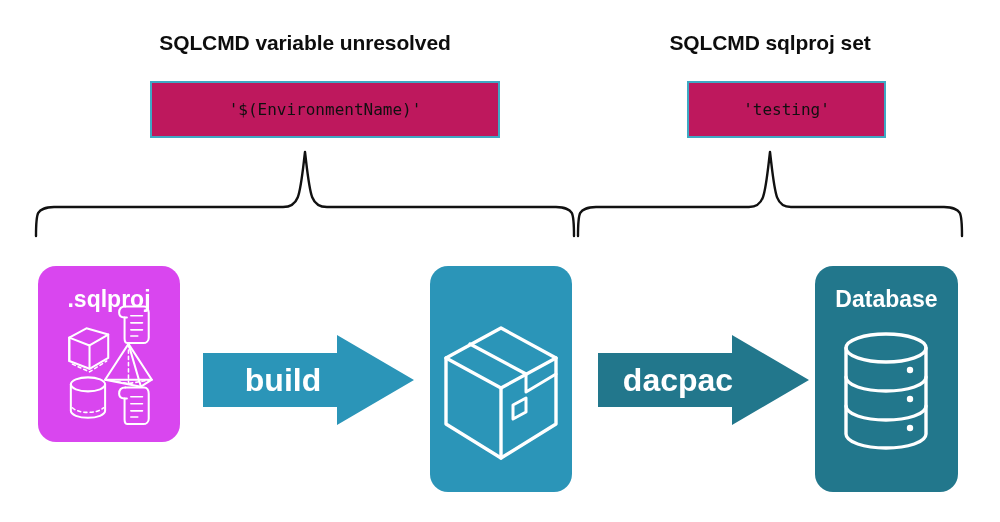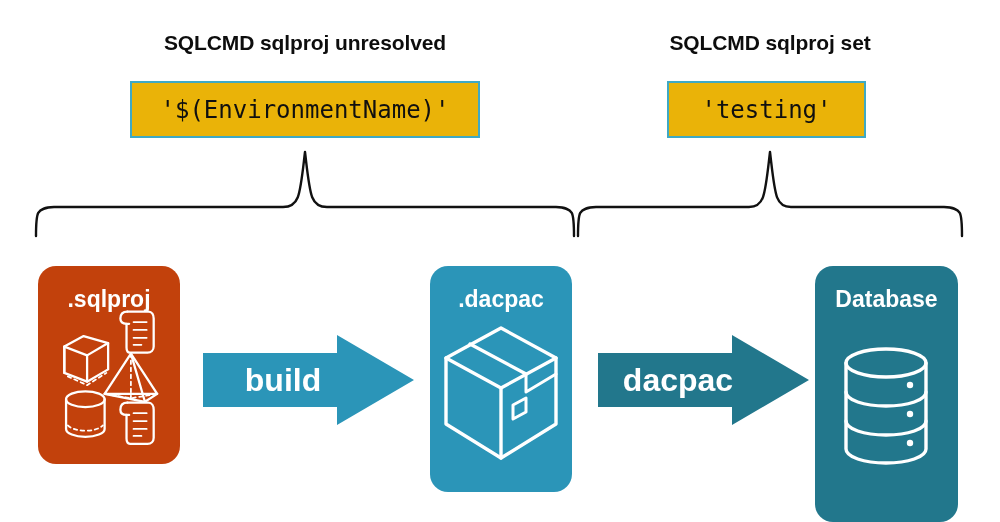--- a/index.html
+++ b/index.html
@@ -35,29 +35,30 @@
     line-height: 1;
   }
   #title-left  { left: 0;   top: 32px; width: 610px; }
   #title-right { left: 578px; top: 32px; width: 384px; }
 
   
   .code-box {
     position: absolute;
     box-sizing: border-box;
     border: 2px solid #3FA9C4;
-    background: #eab308;
+    background: #be185d;
     display: flex;
     align-items: center;
     justify-content: center;
     font-family: "DejaVu Sans Mono", monospace;
-    font-size: 24px;
+    font-size: 16px;
     color: #101010;
     letter-spacing: 0px;
     white-space: nowrap;
+    margin-left: 20px;
   }
   #code-left  { left: 130px; top: 81px; width: 350px; height: 57px; }
   #code-right { left: 667px; top: 81px; width: 199px; height: 57px; }
 
   
   .brace-svg {
     position: absolute;
     top: 148px;
     overflow: visible;
   }
@@ -75,23 +76,23 @@
     left: 0;
     width: 100%;
     text-align: center;
     font-family: "Liberation Sans", sans-serif;
     font-weight: bold;
     font-size: 23px;
     color: #ffffff;
     line-height: 1;
     white-space: nowrap;
   }
-  #node-sqlproj { left: 38px;  top: 266px; width: 142px; height: 198px; background: #c2410c; padding-left: 34px; }
+  #node-sqlproj { left: 38px;  top: 266px; width: 142px; height: 176px; background: #d946ef; padding-left: 34px; }
   #node-dacpac  { left: 430px; top: 266px; width: 142px; height: 226px; background: #2B95B8; }
-  #node-database{ left: 815px; top: 266px; width: 143px; height: 256px; background: #22778C; }
+  #node-database{ left: 815px; top: 266px; width: 143px; height: 226px; background: #22778C; }
   #node-sqlproj  .node-label { top: 22px; }
   #node-dacpac   .node-label { top: 22px; }
   #node-database .node-label { top: 22px; }
 
   .node-icons {
     position: absolute;
     left: 0; top: 0;
     width: 100%; height: 100%;
     pointer-events: none;
   }
@@ -115,21 +116,21 @@
     line-height: 1;
     white-space: nowrap;
     pointer-events: none;
   }
 </style>
 </head>
 <body>
 
 <div id="stage">
 
-  <div class="section-title" id="title-left">SQLCMD sqlproj unresolved</div>
+  <div class="section-title" id="title-left">SQLCMD variable unresolved</div>
 
   <div class="section-title" id="title-right">SQLCMD sqlproj set</div>
 
   <div class="code-box" id="code-left">'$(EnvironmentName)'</div>
 
   <div class="code-box" id="code-right">'testing'</div>
 
   <svg class="brace-svg" id="brace-left" viewBox="0 0 552 90">
     <path d="M 8,88
              C 8,64 8,60 26,59
@@ -196,21 +197,20 @@
           <path d="M 99,177 L 114,177" stroke-width="2"></path>
           <path d="M 99,186 L 114,186" stroke-width="2"></path>
           <path d="M 99,194 L 108,194" stroke-width="2"></path>
         </g>
 
       </g>
     </svg>
   </div>
 
   <div class="node-card" id="node-dacpac">
-    <div class="node-label">.dacpac</div>
 
     <svg class="node-icons" viewBox="0 0 142 226">
       <g fill="none" stroke="#ffffff" stroke-width="3.4" stroke-linecap="round" stroke-linejoin="round">
 
         <path d="M 71,62 L 126,92 L 126,158 L 71,192 L 16,158 L 16,92 Z"></path>
 
         <path d="M 16,92 L 71,122 L 126,92"></path>
         <path d="M 71,122 L 71,192"></path>
         <path d="M 40,78 L 96,108"></path>
         <path d="M 96,108 L 96,126 L 126,108" stroke-width="3"></path>

